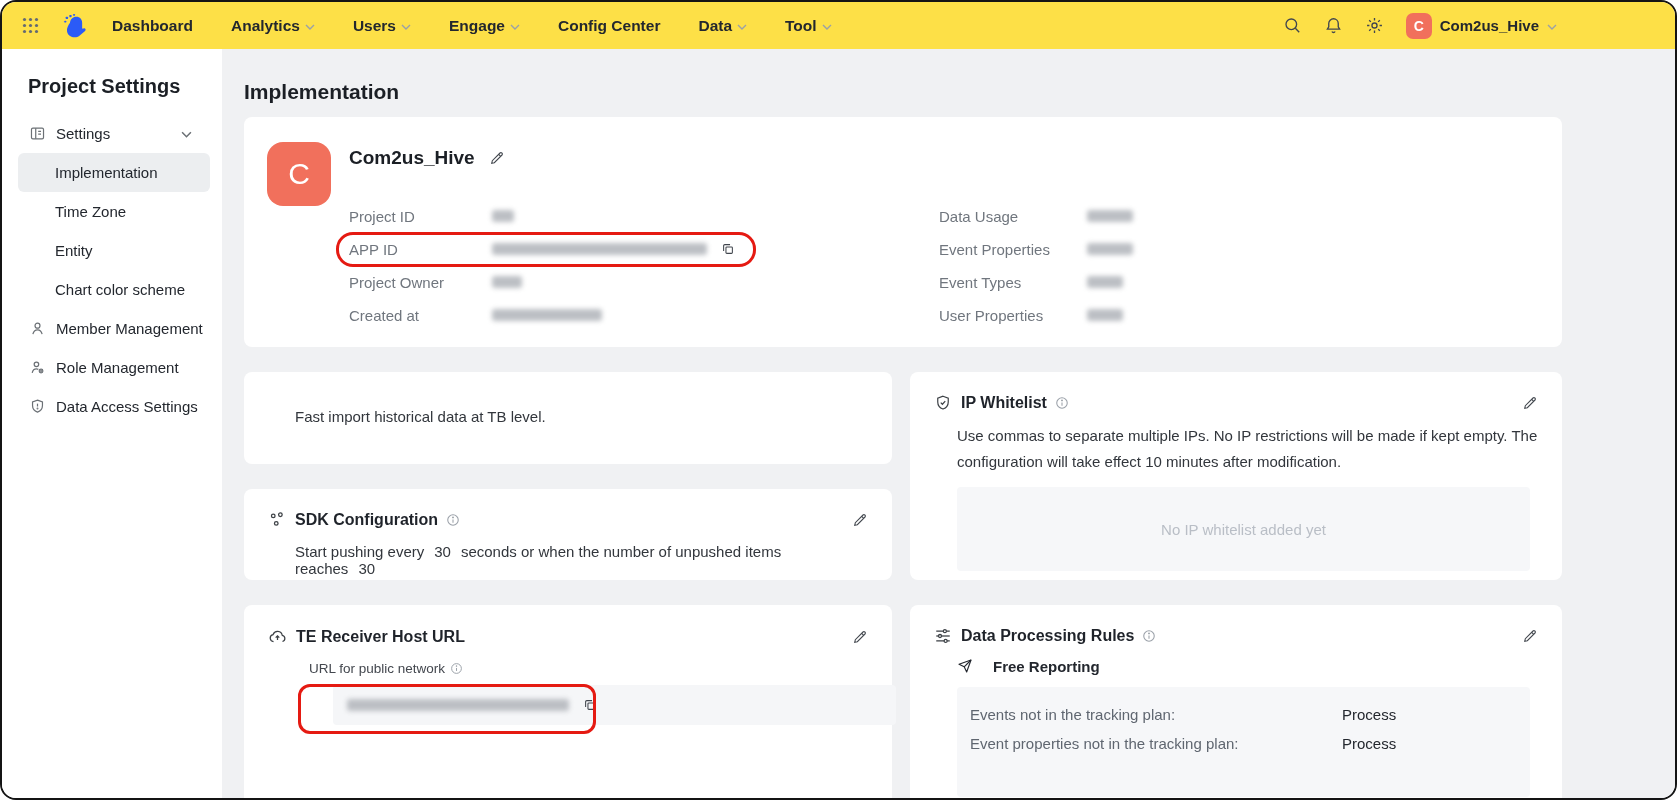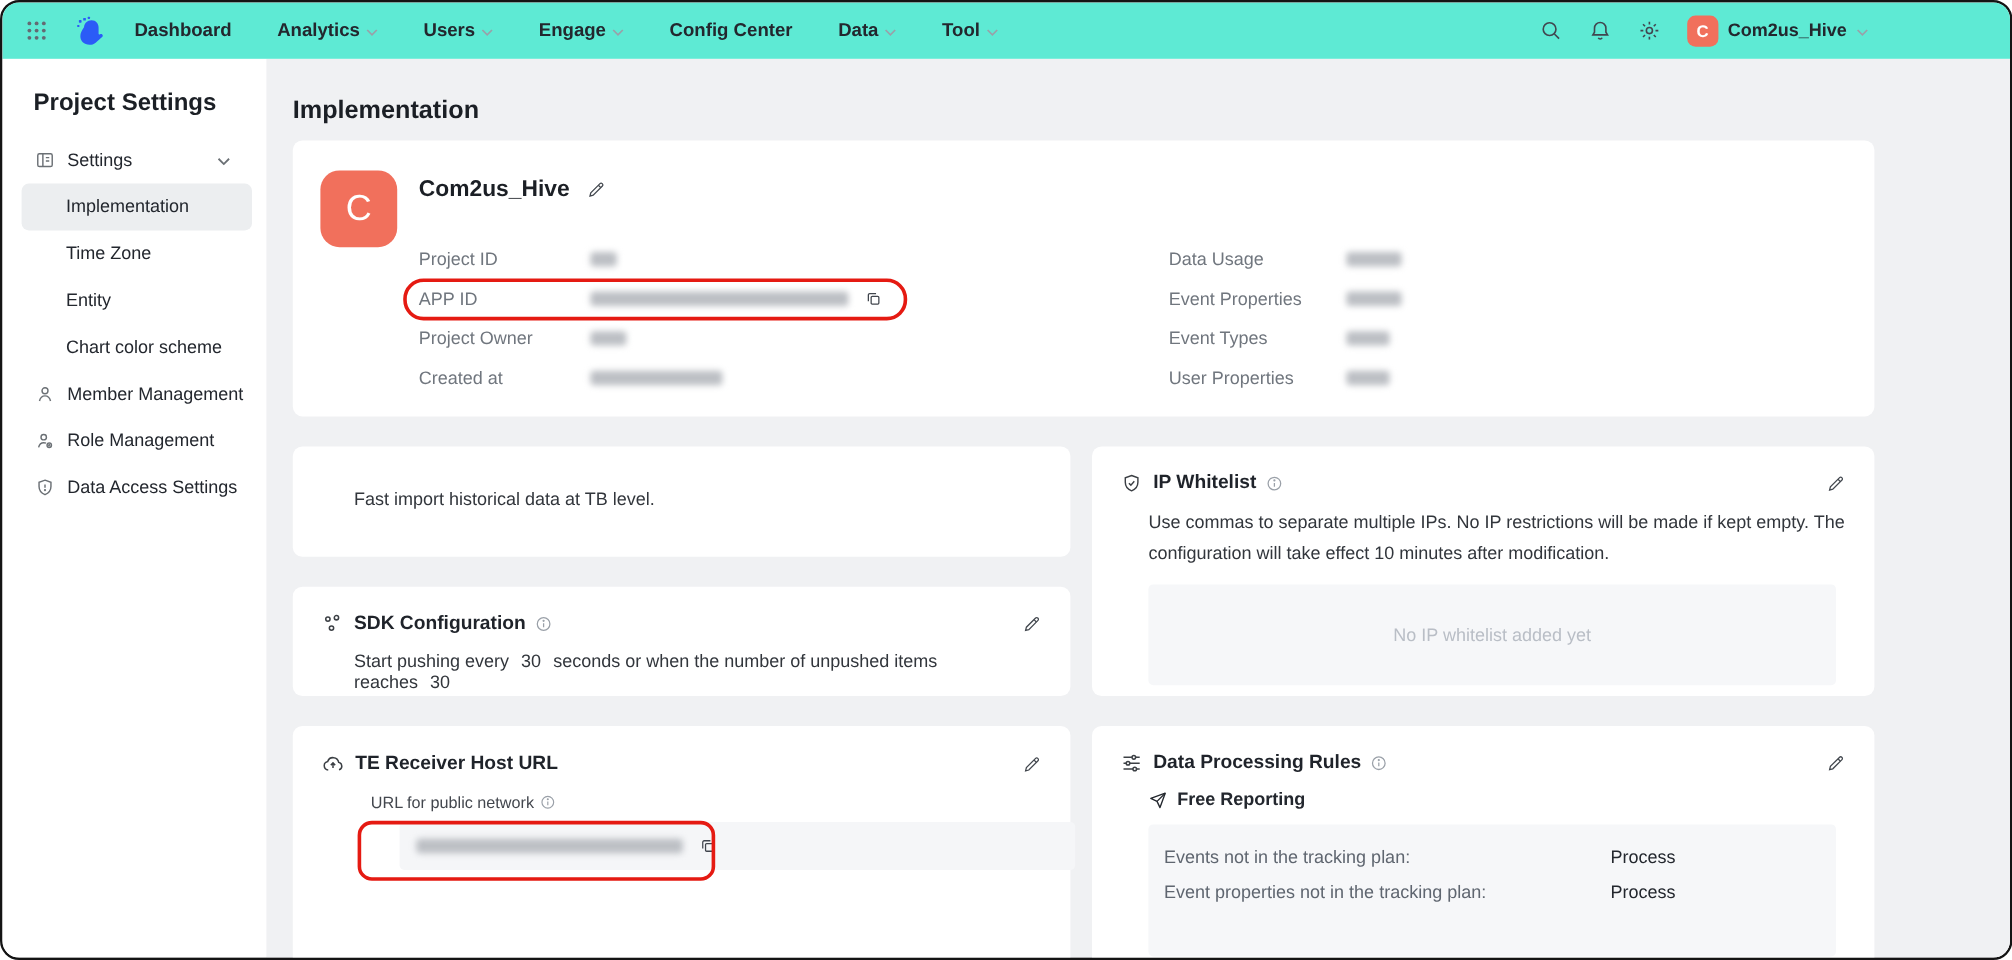--- a/index.html
+++ b/index.html
@@ -2,21 +2,21 @@
 <html><head>
 <meta charset="utf-8">
 <style>
   * { box-sizing: border-box; margin: 0; padding: 0; }
   html,body { background:#fff; }
   body { font-family: "Liberation Sans", sans-serif; width:1677px; height:800px; }
   .window { position:relative; width:1677px; height:800px; background:#fff;
             border:2px solid #141414; border-radius:16px; overflow:hidden; }
 
   
-  .topbar { position:absolute; top:0; left:0; right:0; height:47px; background:#5eead4;
+  .topbar { position:absolute; top:0; left:0; right:0; height:47px; background:#fde047;
             display:flex; align-items:center; padding-left:20px; z-index:5; }
   .icon-btn { display:inline-flex; align-items:center; justify-content:center; cursor:pointer; }
   .logo { margin-left:22px; display:inline-flex; }
   .nav { display:flex; align-items:center; gap:38px; margin-left:24px; }
   .nav-item { display:flex; align-items:center; gap:5px; font-size:15.5px; font-weight:600;
               color:#23272e; cursor:pointer; text-decoration:none; }
   .chev { display:inline-flex; margin-top:2px; }
   .top-right { margin-left:auto; display:flex; align-items:center; gap:22px; padding-right:118px; }
   .account { display:flex; align-items:center; gap:8px; cursor:pointer; }
   .avatar-sm { width:26px; height:26px; border-radius:7px; background:#f1705c; color:#fff;
@@ -51,21 +51,21 @@
   
   .project-card { grid-column:1 / -1; grid-row:1; position:relative; }
   .avatar-lg { position:absolute; left:23px; top:25px; width:64px; height:64px; border-radius:16px;
                background:#f1705c; color:#fff; font-size:30px; font-weight:400;
                display:flex; align-items:center; justify-content:center; }
   .pname-row { position:absolute; left:105px; top:30px; display:flex; align-items:center; gap:12px; }
   .pname { font-size:19px; font-weight:700; color:#1b1f25; }
   .pfields { position:absolute; left:105px; top:91px; display:flex; }
   .fcol { display:grid; grid-template-columns:143px auto; row-gap:17px; align-content:start; }
   .fcol.left { width:590px; }
-  .fcol.right { grid-template-columns:148px auto;margin-left:35px; }
+  .fcol.right { grid-template-columns:148px auto; }
   .fcol dt { font-size:15px; color:#70767e; height:16px; }
   .fcol dd { height:16px; display:flex; align-items:center; }
   .rd { display:inline-block; height:12px; border-radius:3px; background:#bcbfc4; filter:blur(2.5px); }
   .copy { display:inline-flex; margin-left:14px; cursor:pointer; }
   .annotation { position:absolute; border:3px solid #e51a12; pointer-events:none; }
   .ann-appid { left:92px; top:115px; width:420px; height:35px; border-radius:17px; }
 
   
   .card-hist { grid-column:1; grid-row:2; }
   .card-sdk  { grid-column:1; grid-row:3; }
@@ -81,21 +81,21 @@
                display:flex; align-items:center; padding:0 14px; }
   .ann-url { left:54px; top:79px; width:298px; height:50px; border-radius:12px; }
 
   
   .card-ip  { grid-column:2; grid-row:2 / span 2; }
   .card-dpr { grid-column:2; grid-row:4; }
   .ip-desc { font-size:15px; color:#32363c; line-height:26px; margin:11px 0 0 23px; width:582px; }
   .ip-box { margin:12px 0 0 23px; width:573px; height:84px; background:#f6f7f9; border-radius:4px;
             display:flex; align-items:center; justify-content:center; }
   .ip-empty { font-size:15px; color:#b9bec6; }
-  .free-row { display:flex; align-items:center; gap:8px; margin:13px 0 0 23px; }
+  .free-row { display:flex; align-items:flex-start; gap:20px; margin:13px 0 0 23px; }
   .free-label { font-size:15px; font-weight:700; color:#23272e; }
   .rules-box { margin:12px 0 2px 23px; width:573px; height:110px; background:#f6f7f9; border-radius:4px;
                padding:13px 0 0 13px; }
   .rule-row { display:flex; line-height:29px; font-size:15px; }
   .rule-label { width:372px; color:#5f6670; }
   .rule-value { color:#23272e; }
   svg { display:block; }
 </style>
 </head>
 <body>

